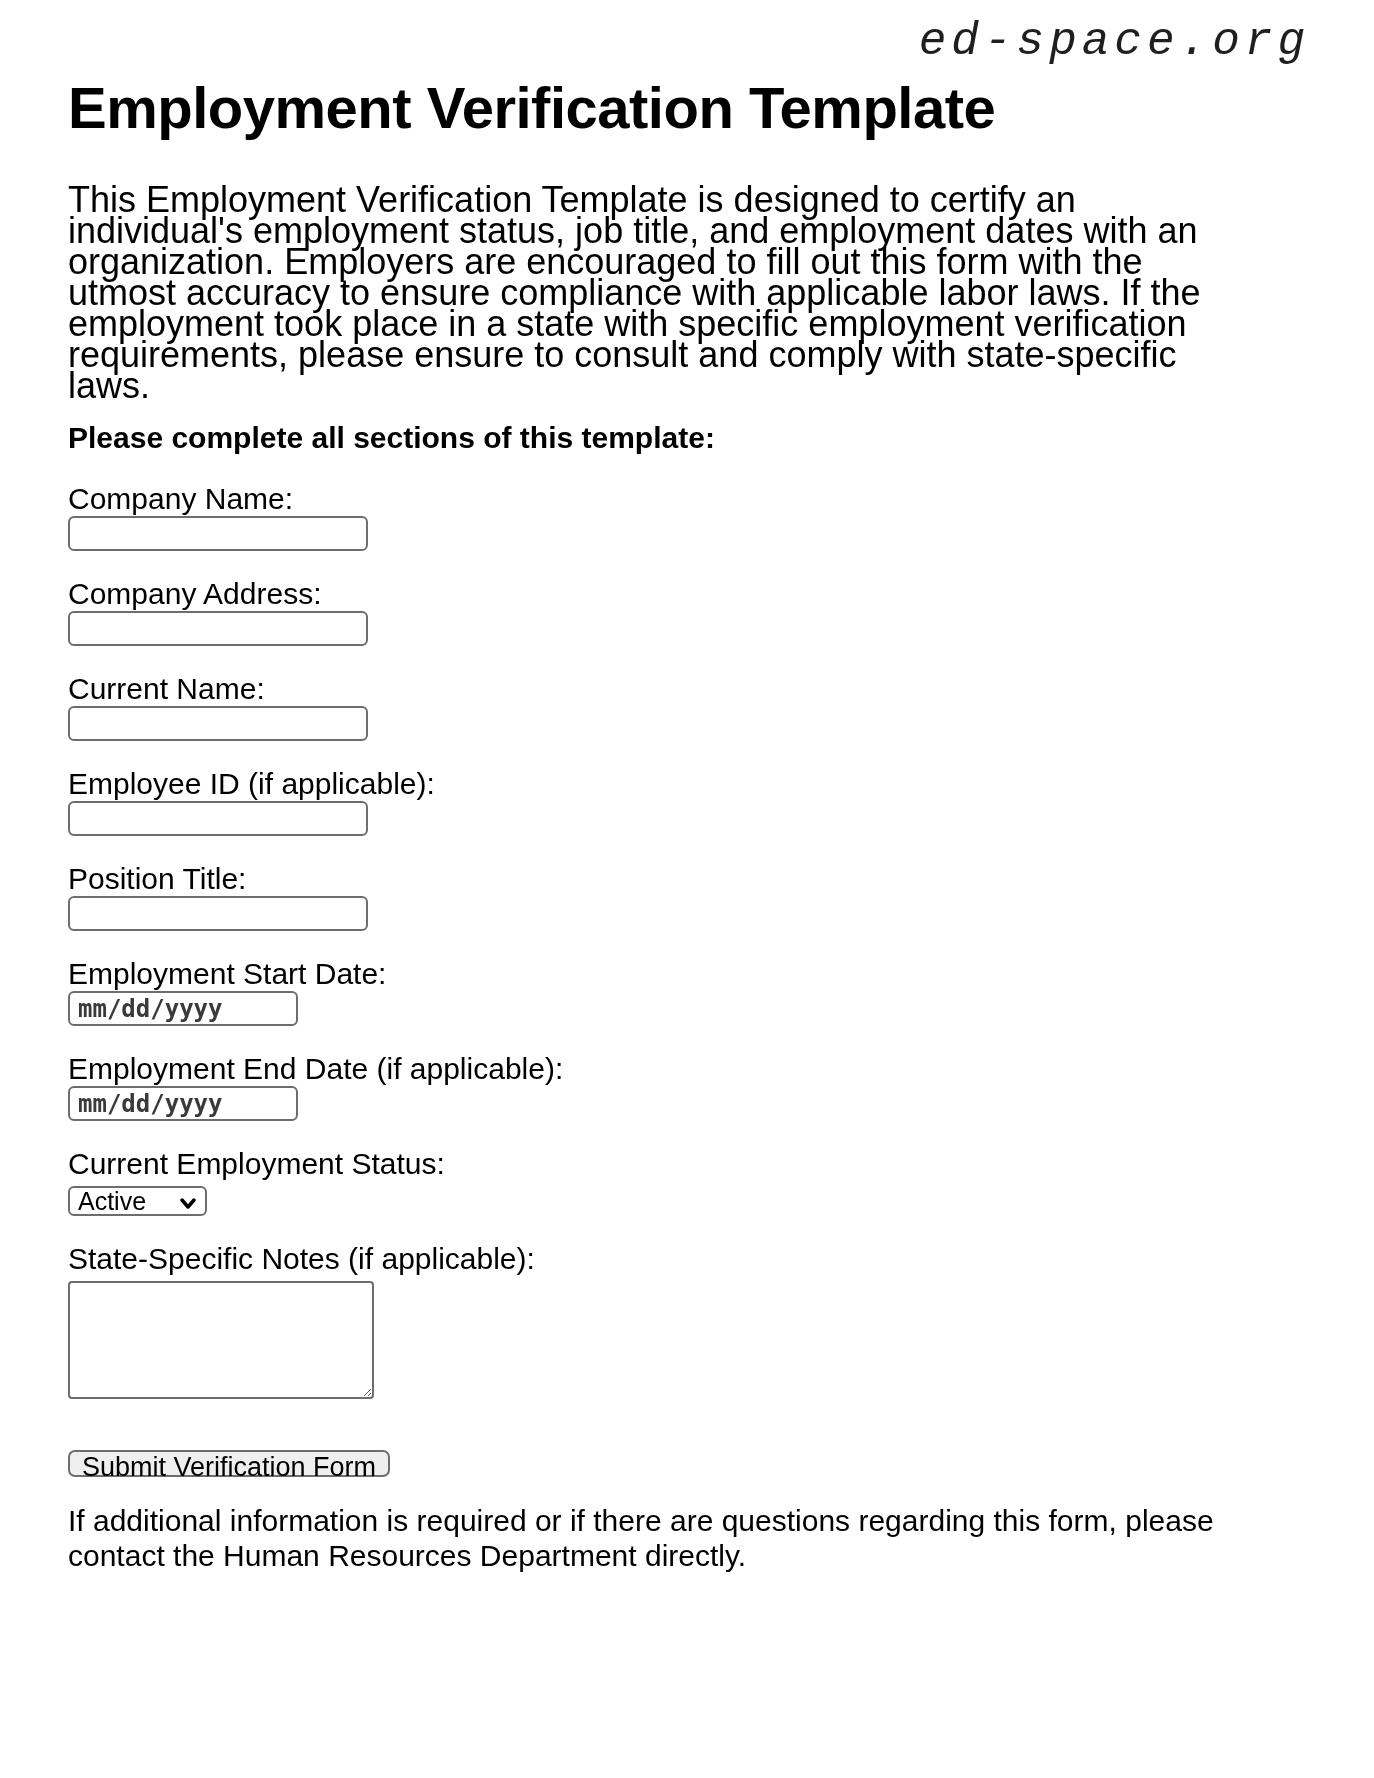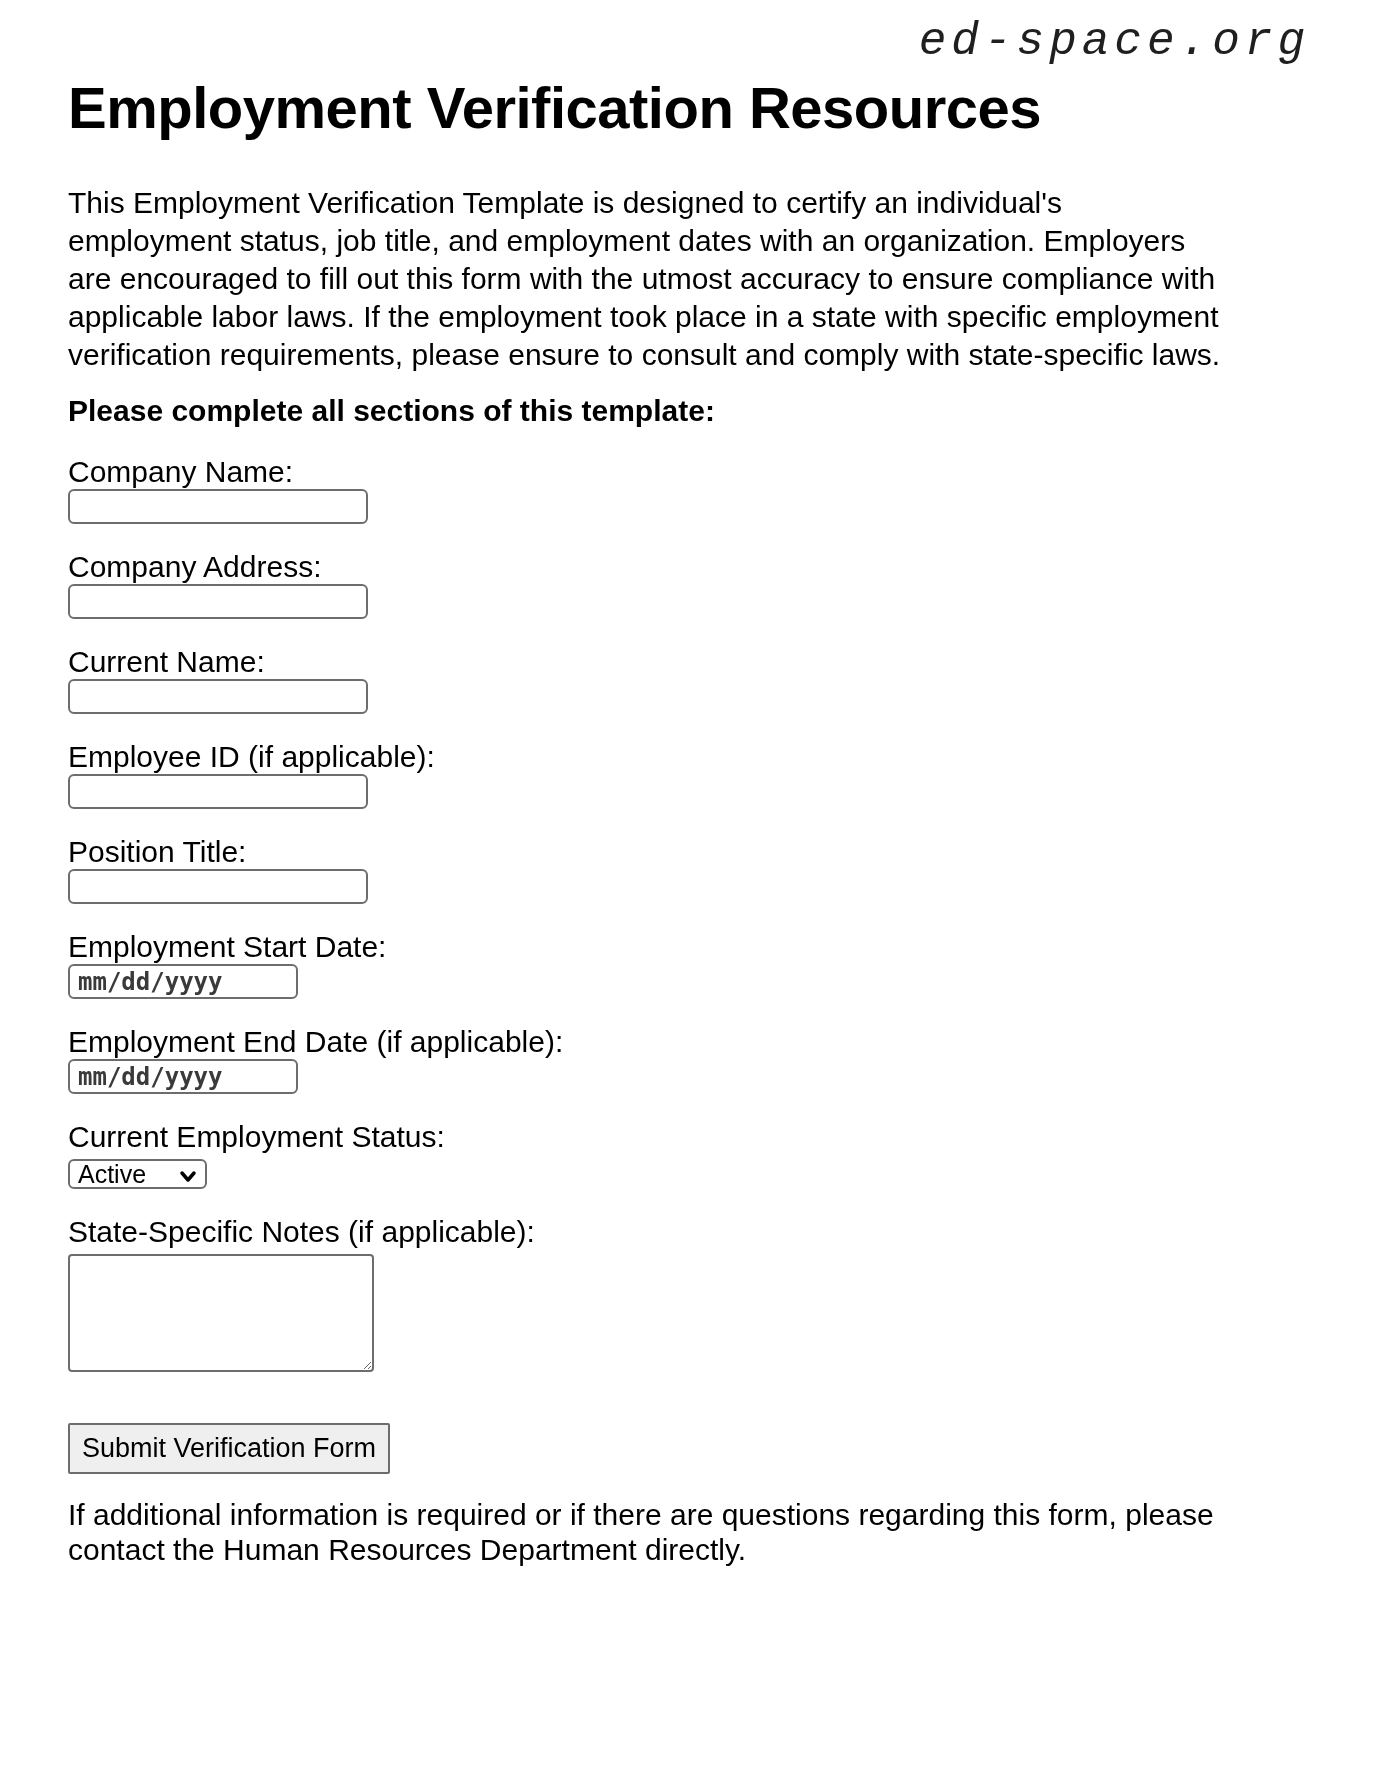--- a/index.html
+++ b/index.html
@@ -24,22 +24,22 @@
   }
   h1.page-title {
     margin-top: 8px;
     font-size: 58px;
     font-weight: bold;
     line-height: 64px;
     letter-spacing: -0.5px;
     margin-bottom: 44px;
   }
   .intro {
-    font-size: 30px;
-    line-height: 38px;
+    font-size: 36px;
+    line-height: 31px;
     max-width: 1165px;
     margin-bottom: 19px;
   }
   .instruction {
     font-size: 30px;
     line-height: 35px;
     font-weight: bold;
     margin-bottom: 26px;
   }
   .form-group { margin-bottom: 25px; }
@@ -98,43 +98,43 @@
     border-radius: 4px;
     background: #ffffff;
     resize: both;
     font-family: "Liberation Sans", sans-serif;
     font-size: 26px;
     padding: 6px 10px;
     outline: none;
   }
   .submit-button {
     margin-top: 26px;
-    height: 51px;
+    height: 27px;
     padding: 0 12px;
     font-family: "Liberation Sans", sans-serif;
     font-size: 27px;
     color: #000000;
     background: #efefef;
     border: 2px solid #6d6d6d;
-    border-radius: 2px;
+    border-radius: 7px;
     cursor: pointer;
   }
   .footer-note {
     margin-top: 24px;
     font-size: 30px;
     line-height: 34.5px;
     max-width: 1165px;
   }
 </style>
 </head>
 <body>
 
 <div class="logo">ed-space.org</div>
 
-<h1 class="page-title">Employment Verification Resources</h1>
+<h1 class="page-title">Employment Verification Template</h1>
 
 <p class="intro">This Employment Verification Template is designed to certify an individual's employment status, job title, and employment dates with an organization. Employers are encouraged to fill out this form with the utmost accuracy to ensure compliance with applicable labor laws. If the employment took place in a state with specific employment verification requirements, please ensure to consult and comply with state-specific laws.</p>
 
 <p class="instruction">Please complete all sections of this template:</p>
 
 <div>
 
   <div class="form-group">
     <label class="field-label">Company Name:</label>
     <input type="text" class="text-input" style="">

